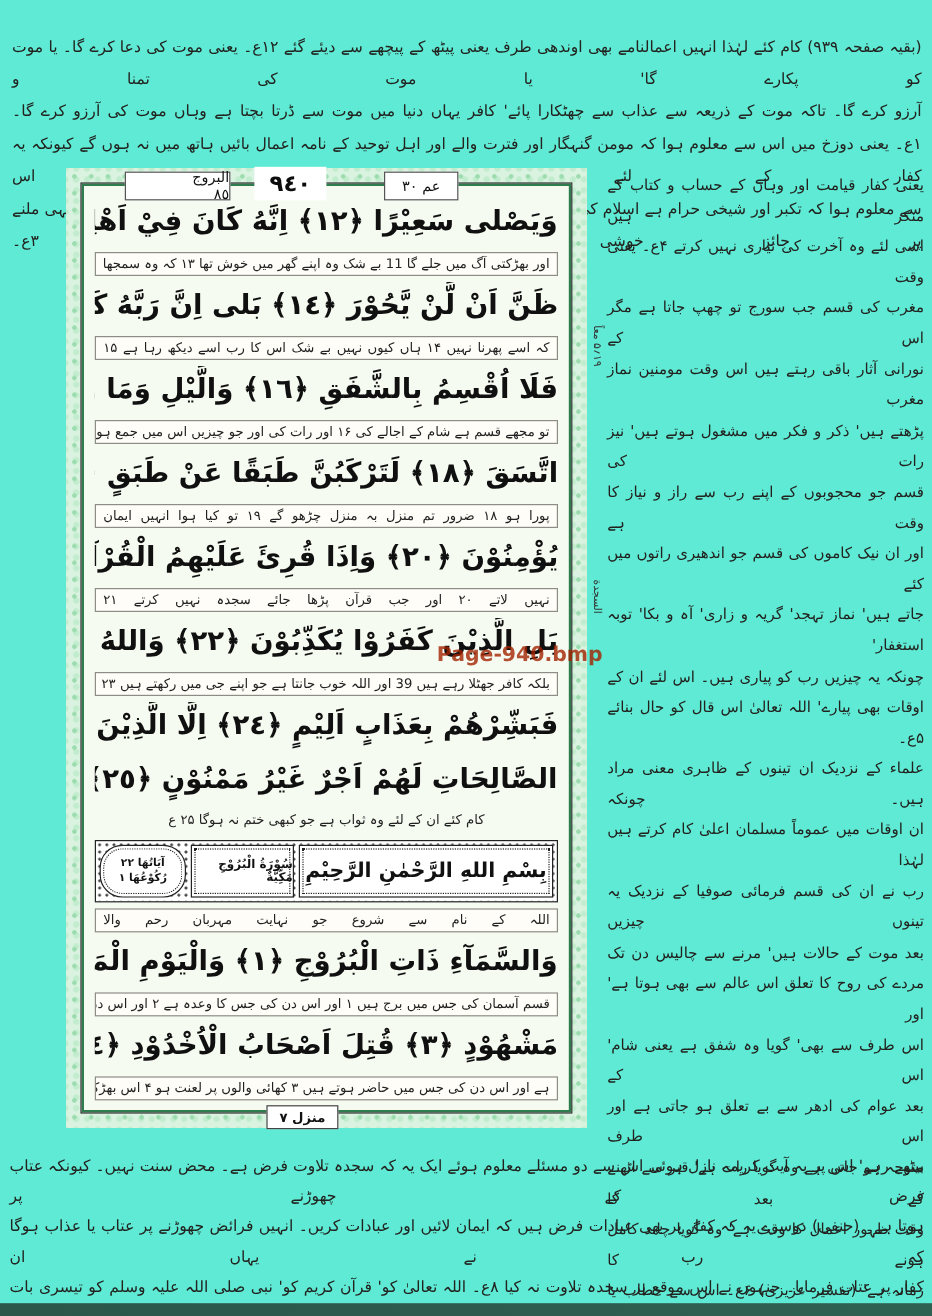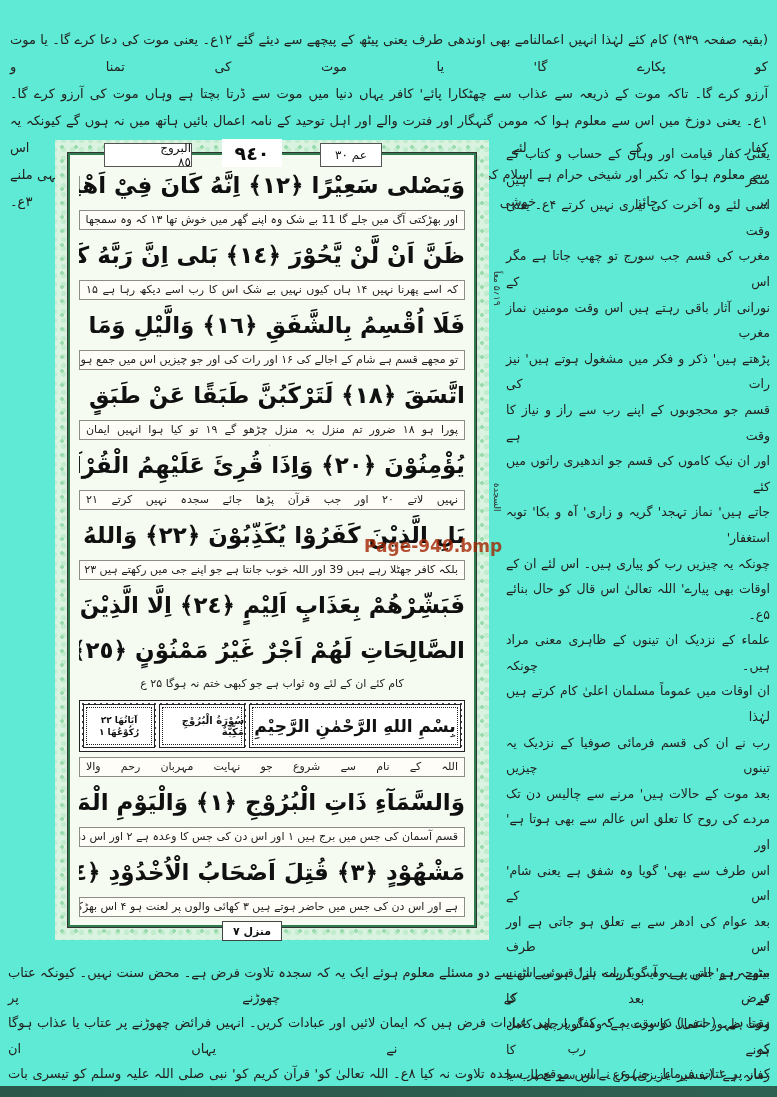--- a/index.html
+++ b/index.html
@@ -66,39 +66,39 @@
   
   .hdr-box{
     position:absolute;top:143px;height:24px;box-sizing:border-box;
     background:#fff;border:1px solid #555;
     display:flex;align-items:center;justify-content:center;
     font-size:12px;color:#111;
   }
   .hdr-surah{left:104px;width:88px;padding-left:48px;}
   .hdr-juz{left:320px;width:62px;}
   .hdr-page{
-    position:absolute;top:139px;left:222px;width:60px;height:28px;
+    position:absolute;top:139px;left:212px;width:60px;height:28px;
     background:#fff;display:flex;align-items:center;justify-content:center;
     font-size:19px;font-weight:bold;color:#0c0c0c;
   }
   
   .surah-strip{
     height:52px;box-sizing:border-box;display:flex;gap:4px;align-items:stretch;
     background:#fff;border:1px solid #222;padding:3px;
     background-image:radial-gradient(#444 1px, transparent 1.4px);
     background-size:6px 6px;
   }
   .cell{
     background:#fff;border:1.5px solid #222;outline:1px dotted #222;outline-offset:-4px;
     display:flex;flex-direction:column;align-items:center;justify-content:center;
     color:#111;
   }
   .cell-right{width:84px;font-size:10px;font-weight:bold;}
   .cell-center{flex:1;font-size:17px;font-weight:bold;}
-  .cell-left{width:70px;font-size:9px;font-weight:bold;line-height:12px;}
+  .cell-left{width:70px;font-size:9px;font-weight:bold;line-height:12px;border-radius:19px;}
   
   .manzil{
     position:absolute;left:222px;top:921px;width:58px;height:18px;
     background:#fff;border:1px solid #444;
     display:flex;align-items:center;justify-content:center;
     font-size:11px;font-weight:bold;color:#111;
   }
   .side-note{
     position:absolute;left:489px;width:14px;
     writing-mode:vertical-rl;font-size:9px;color:#333;line-height:12px;

